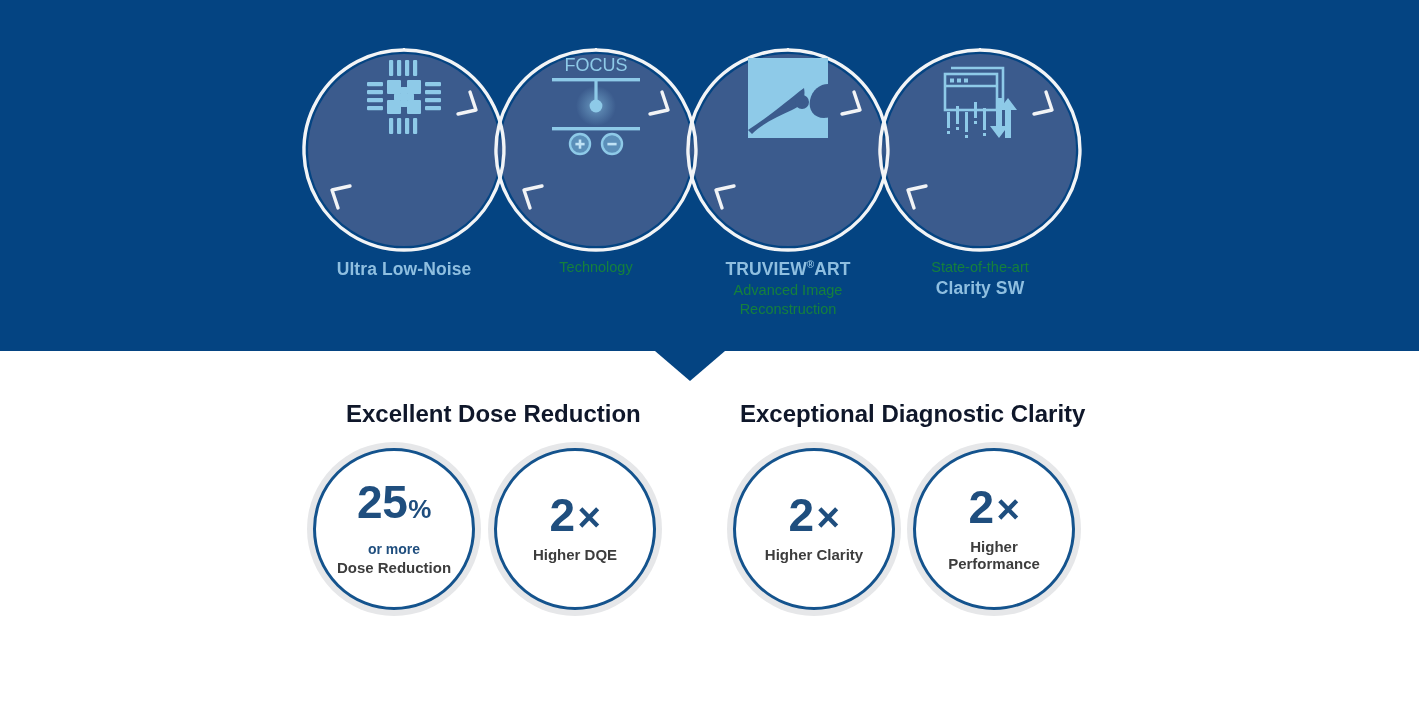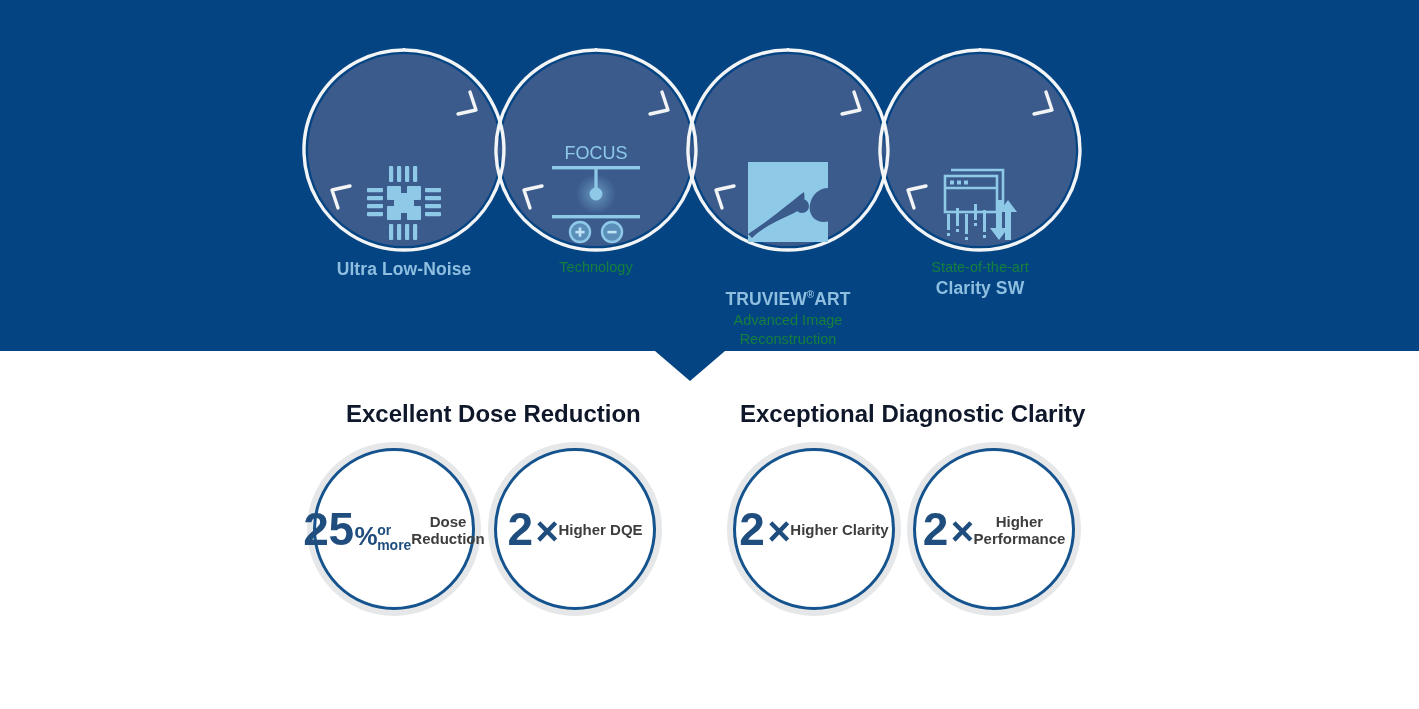--- a/index.html
+++ b/index.html
@@ -65,38 +65,38 @@
   .arrow-svg.a1 { left: 490px; }
   .arrow-svg.a2 { left: 682px; }
   .arrow-svg.a3 { left: 874px; }
 
   .node-icon {
     position: absolute;
     top: 54px;
     width: 192px;
     height: 192px;
     display: flex;
-    align-items: flex-end;
+    align-items: flex-start;
     justify-content: center;
   }
   .node-icon.i0 { left: 308px; }
   .node-icon.i1 { left: 500px; }
   .node-icon.i2 { left: 692px; }
   .node-icon.i3 { left: 884px; }
 
   .node-label {
     position: absolute;
     top: 258px;
     width: 260px;
     text-align: center;
     line-height: 1.32;
   }
   .node-label.l0 { left: 274px; }
   .node-label.l1 { left: 466px; }
-  .node-label.l2 { left: 658px; margin-top: 30px; }
+  .node-label.l2 { left: 658px; }
   .node-label.l3 { left: 850px; }
 
   .lbl-strong {
     display: block;
     font-size: 17.5px;
     font-weight: bold;
     color: #8fbfe0;
     letter-spacing: .1px;
   }
   .lbl-plain {
@@ -136,21 +136,21 @@
   .stat-circle {
     position: absolute;
     width: 162px;
     height: 162px;
     border-radius: 50%;
     background: #ffffff;
     border: 3px solid #14538d;
     box-shadow: 0 0 0 6px #e6e7e9;
     top: 67px;
     display: flex;
-    flex-direction: row;
+    flex-direction: column;
     align-items: center;
     justify-content: center;
     box-sizing: border-box;
   }
   .stat-circle.s0 { left: 313px; }
   .stat-circle.s1 { left: 494px; }
   .stat-circle.s2 { left: 733px; }
   .stat-circle.s3 { left: 913px; }
 
   .stat-big {

